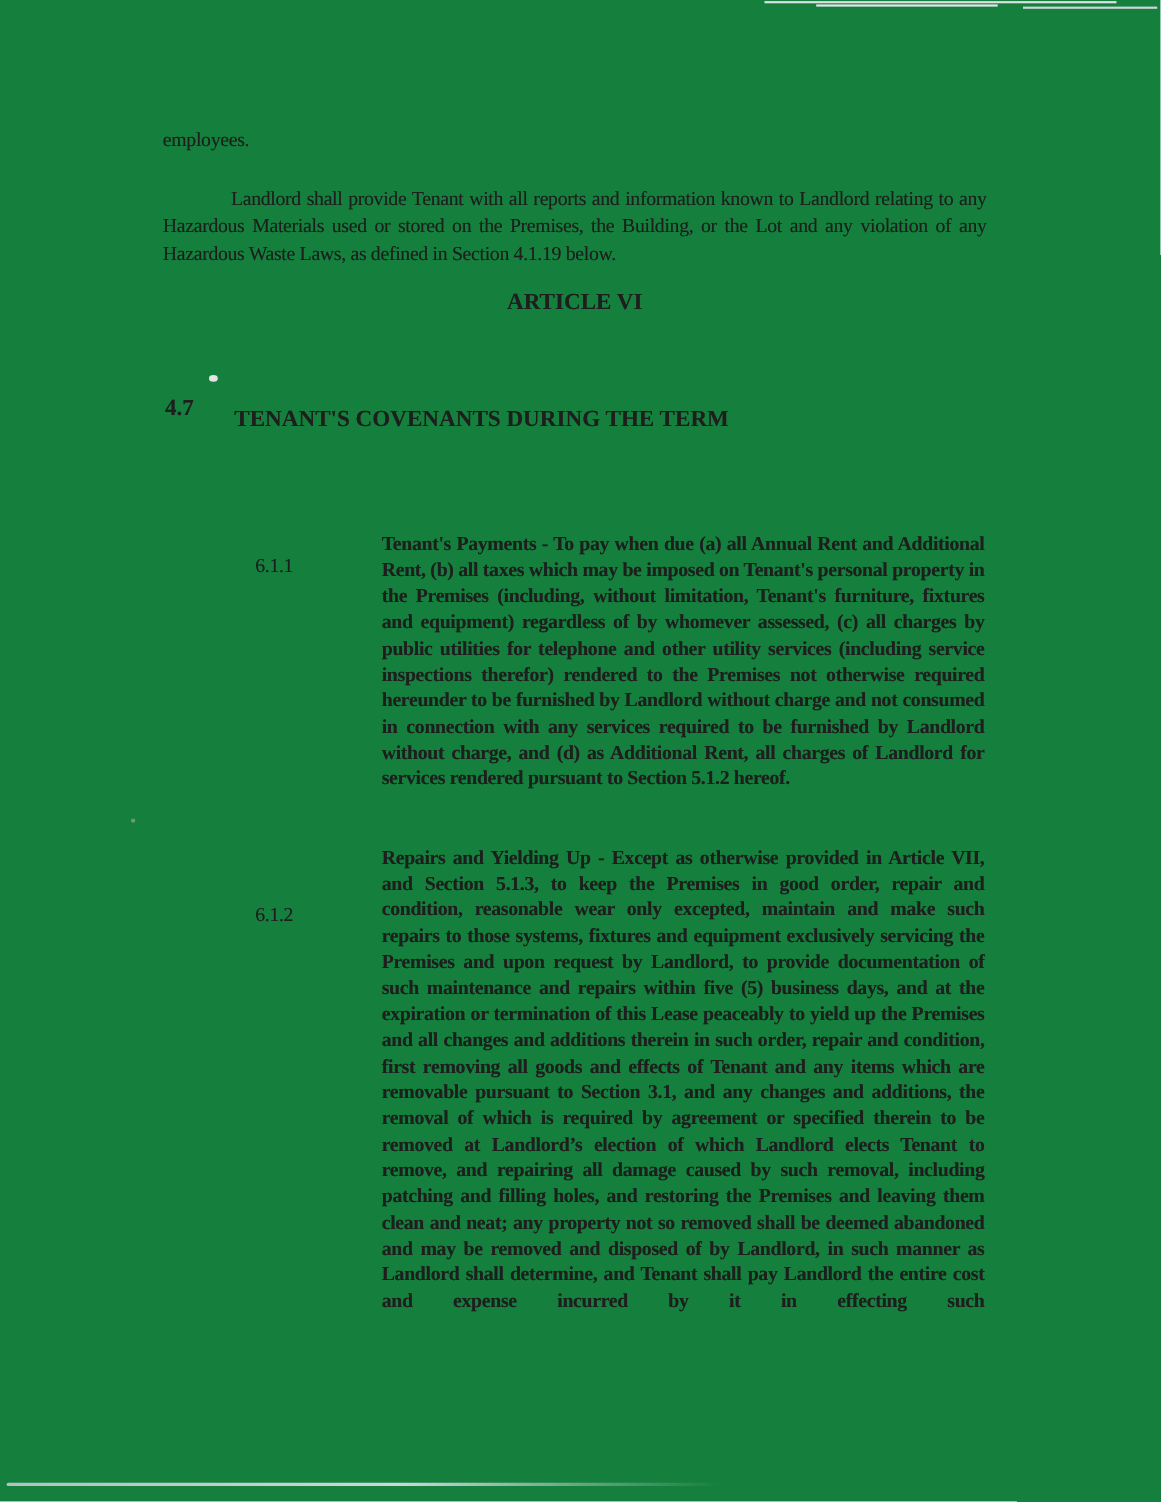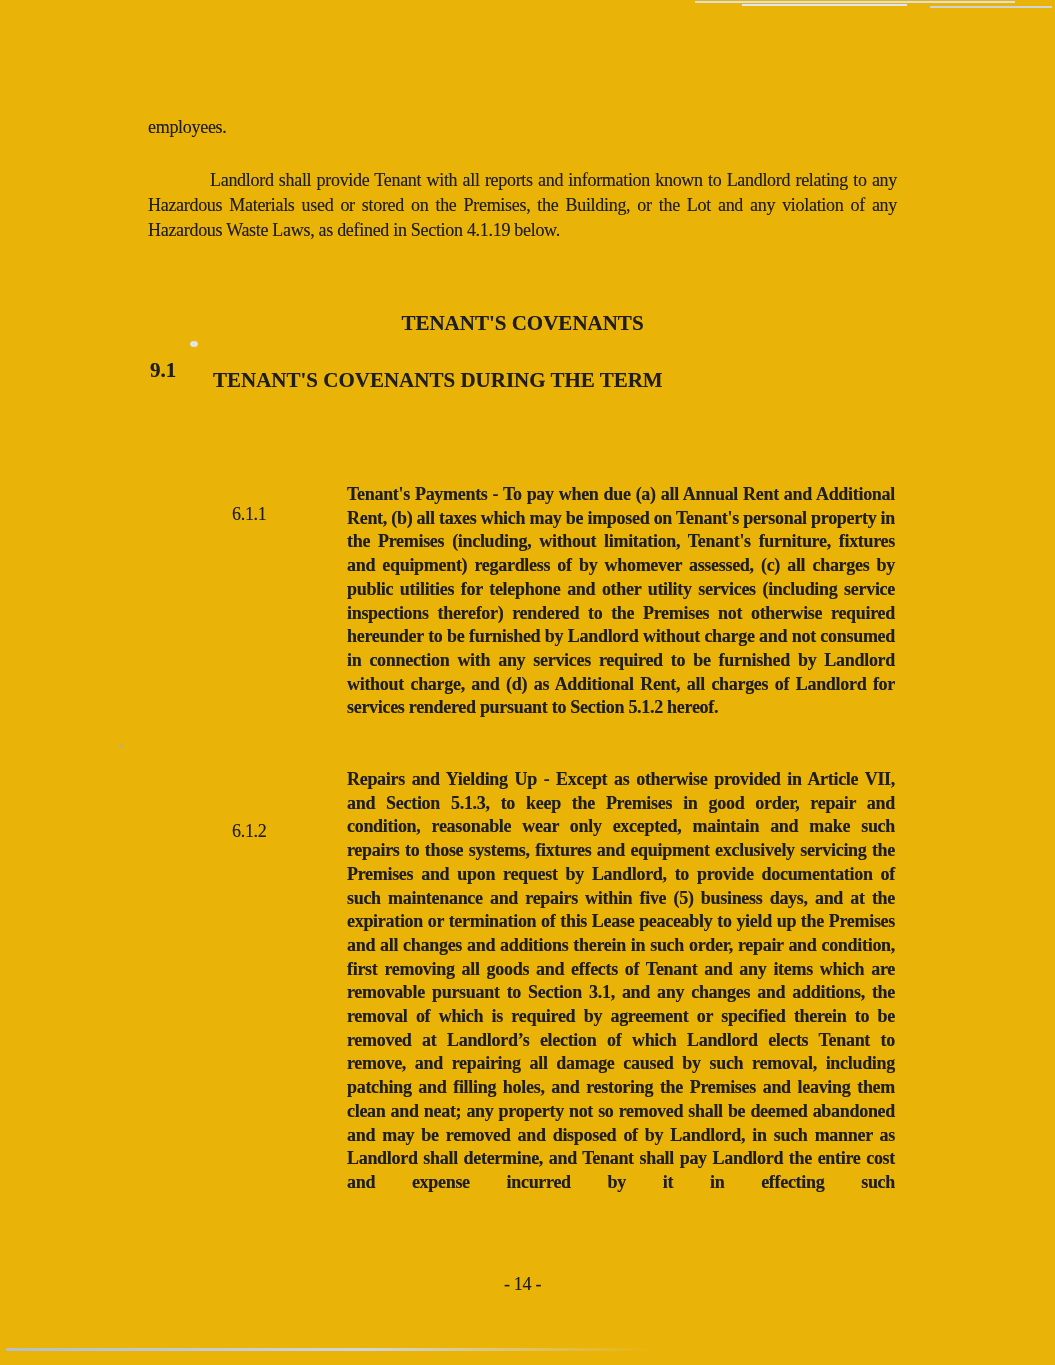--- a/index.html
+++ b/index.html
@@ -4,21 +4,21 @@
 <style>
   html, body {
     margin: 0;
     padding: 0;
     background: #ffffff;
   }
   #page {
     position: relative;
     width: 1055px;
     height: 1365px;
-    background: #eab308;
+    background: #15803d;
     overflow: hidden;
     font-family: "Liberation Serif", "DejaVu Serif", serif;
     color: #1e1e1e;
   }
   .txt {
     position: absolute;
     font-size: 18px;
     line-height: 23.7px;
     letter-spacing: -0.3px;
     text-shadow: 0 0 0.4px rgba(20,20,20,0.45);
@@ -77,28 +77,27 @@
   <div class="artifact" id="artifact-top-2"></div>
   <div class="artifact" id="artifact-top-3"></div>
   <div class="artifact" id="artifact-bottom"></div>
   <div class="artifact" id="speck-1"></div>
   <div class="artifact" id="speck-2"></div>
 
   <div class="txt" style="left:148px; top:116px;">employees.</div>
 
   <div class="txt body-col indent-62" style="top:168px;">Landlord shall provide Tenant with all reports and information known to Landlord relating to any Hazardous Materials used or stored on the Premises, the Building, or the Lot and any violation of any Hazardous Waste Laws, as defined in Section 4.1.19 below.</div>
 
+  <div class="txt body-col heading centered" style="top:262px;">ARTICLE VI</div>
 
-  <div class="txt body-col heading centered" style="top:311px;">TENANT'S COVENANTS</div>
 
-  <div class="txt heading" style="left:150px; top:358px;">9.1</div>
+  <div class="txt heading" style="left:150px; top:358px;">4.7</div>
   <div class="txt heading" style="left:213px; top:368px;">TENANT'S COVENANTS DURING THE TERM</div>
 
 
   <div class="txt sub-num" style="top:483px;">6.1.1</div>
   <div class="txt sub-body" style="top:483px;">Tenant's Payments - To pay when due (a) all Annual Rent and Additional Rent, (b) all taxes which may be imposed on Tenant's personal property in the Premises (including, without limitation, Tenant's furniture, fixtures and equipment) regardless of by whomever assessed, (c) all charges by public utilities for telephone and other utility services (including service inspections therefor) rendered to the Premises not otherwise required hereunder to be furnished by Landlord without charge and not consumed in connection with any services required to be furnished by Landlord without charge, and (d) as Additional Rent, all charges of Landlord for services rendered pursuant to Section 5.1.2 hereof.</div>
 
   <div class="txt sub-num" style="top:800px;">6.1.2</div>
   <div class="txt sub-body justify-last" style="top:768px;">Repairs and Yielding Up - Except as otherwise provided in Article VII, and Section 5.1.3, to keep the Premises in good order, repair and condition, reasonable wear only excepted, maintain and make such repairs to those systems, fixtures and equipment exclusively servicing the Premises and upon request by Landlord, to provide documentation of such maintenance and repairs within five (5) business days, and at the expiration or termination of this Lease peaceably to yield up the Premises and all changes and additions therein in such order, repair and condition, first removing all goods and effects of Tenant and any items which are removable pursuant to Section 3.1, and any changes and additions, the removal of which is required by agreement or specified therein to be removed at Landlord’s election of which Landlord elects Tenant to remove, and repairing all damage caused by such removal, including patching and filling holes, and restoring the Premises and leaving them clean and neat; any property not so removed shall be deemed abandoned and may be removed and disposed of by Landlord, in such manner as Landlord shall determine, and Tenant shall pay Landlord the entire cost and expense incurred by it in effecting such</div>
 
-  <div class="txt body-col centered" style="top:1272px; text-align:center;">- 14 -</div>
 
 </div>
 
 </body></html>

